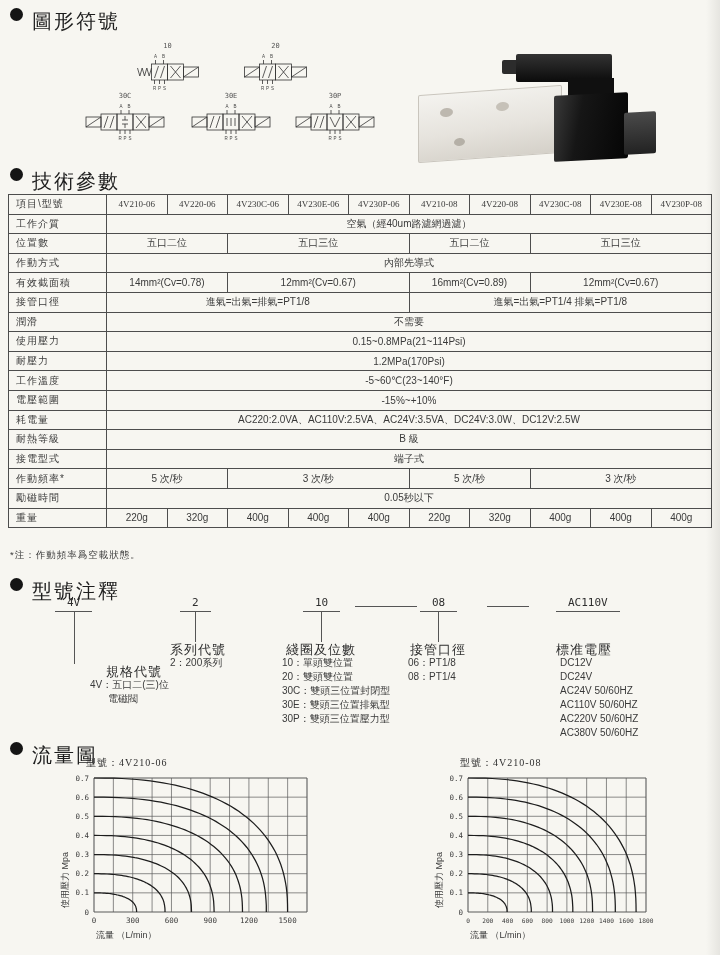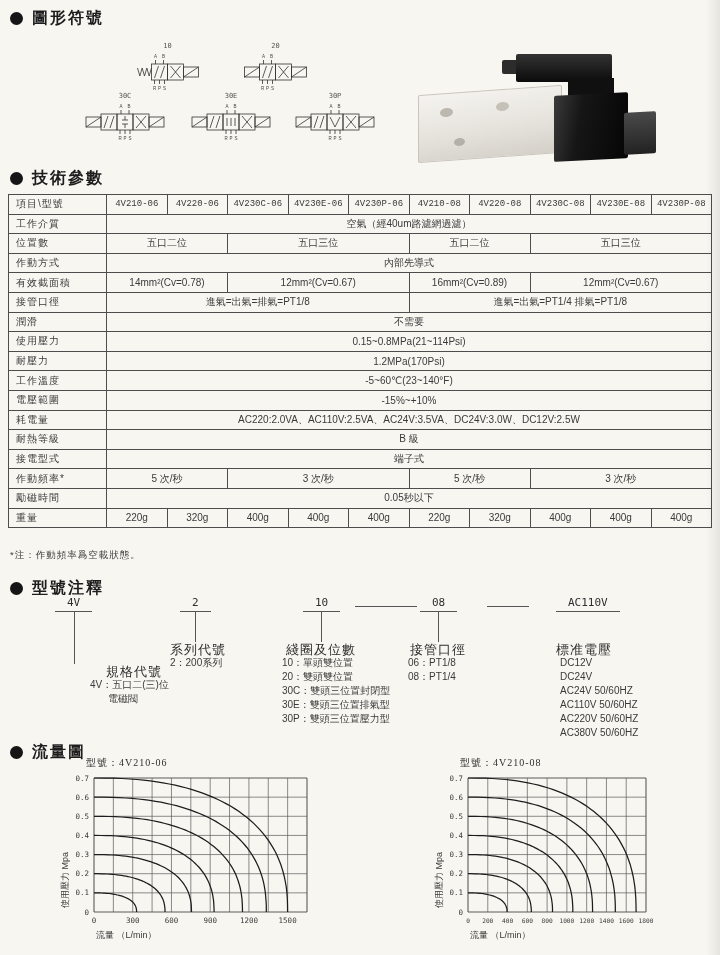--- a/index.html
+++ b/index.html
@@ -3,22 +3,22 @@
 <meta charset="utf-8">
 <style>
   html,body{margin:0;padding:0}
   body{
     width:720px;height:955px;position:relative;overflow:hidden;
     background:#f7f6f1;color:#3a3a3a;
     font-family:"Liberation Sans","DejaVu Sans",sans-serif;
   }
   body::after{content:"";position:absolute;right:0;top:0;width:14px;height:100%;
     background:linear-gradient(to right,rgba(0,0,0,0),rgba(0,0,0,.07));pointer-events:none}
-  .heading{position:absolute;display:flex;align-items:center;gap:9px;
-    font-size:16px;font-weight:bold;color:#1d1d1d;letter-spacing:2px}
+  .heading{position:absolute;display:flex;align-items:flex-start;gap:9px;
+    font-size:20px;font-weight:normal;color:#1d1d1d;letter-spacing:2px}
   .bullet{width:13px;height:13px;border-radius:50%;background:#151515;flex:0 0 auto}
 
   
   .sym{position:absolute;text-align:center}
   .sym-label{font-family:"DejaVu Sans Mono",monospace;font-size:7px;color:#555;height:9px;line-height:9px}
   .sym svg{display:block}
 
   
   .photo{position:absolute;left:418px;top:46px;width:256px;height:126px}
   .photo div{position:absolute}
@@ -35,21 +35,21 @@
   .ph-con-nut{left:84px;top:14px;width:17px;height:14px;background:#2c2c2c;border-radius:2px}
   .ph-con-v{left:150px;top:32px;width:46px;height:24px;background:#101010}
   .ph-end{left:206px;top:66px;width:32px;height:42px;background:linear-gradient(#4a4a4a,#222);transform:skewY(-3deg);border-radius:2px}
 
   
   .tech-table{position:absolute;left:8px;top:194px;width:704px;
     border-collapse:collapse;table-layout:fixed;font-size:10px;color:#3a3a3a}
   .tech-table td,.tech-table th{border:1px solid #4d4d4d;height:18.6px;
     text-align:center;font-weight:normal;padding:0 1px;overflow:hidden;white-space:nowrap}
   .tech-table th.rowlabel{text-align:left;padding-left:7px;letter-spacing:1px}
-  .tech-table thead th{font-family:Liberation Mono, monospace;font-size:9px;letter-spacing:0}
+  .tech-table thead th{font-family:Liberation Serif, serif;font-size:9px;letter-spacing:0}
   .tech-table thead th.rowlabel{font-family:"Liberation Sans",sans-serif;font-size:10px}
   .footnote{position:absolute;left:10px;top:549px;font-size:9.5px;color:#3a3a3a;letter-spacing:1px}
 
   
   .mn{position:absolute;left:0;top:0;width:636px;height:160px}
   .mn *{position:absolute}
   .mn-code{font-family:"DejaVu Sans Mono",monospace;font-size:11px;color:#2e2e2e;
     border-bottom:1px solid #555;padding:0 12px 2px;white-space:nowrap}
   .mn-stem{width:1px;background:#555}
   .mn-dash{height:1px;background:#555}

